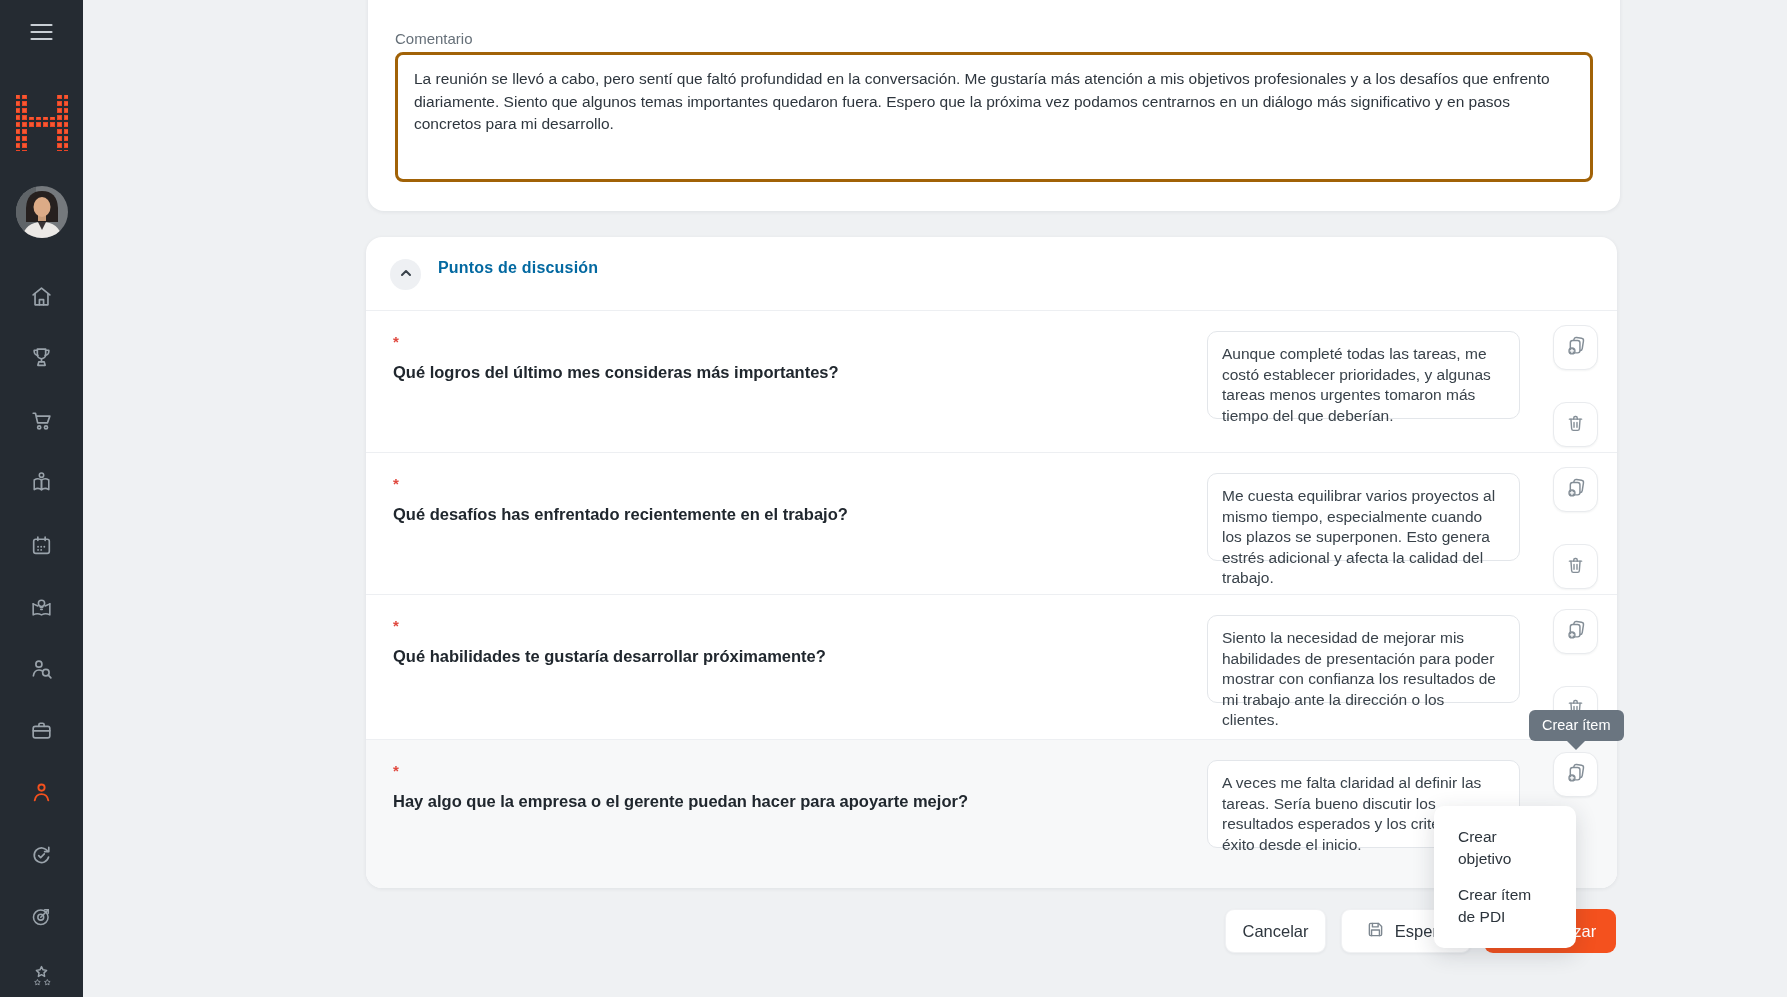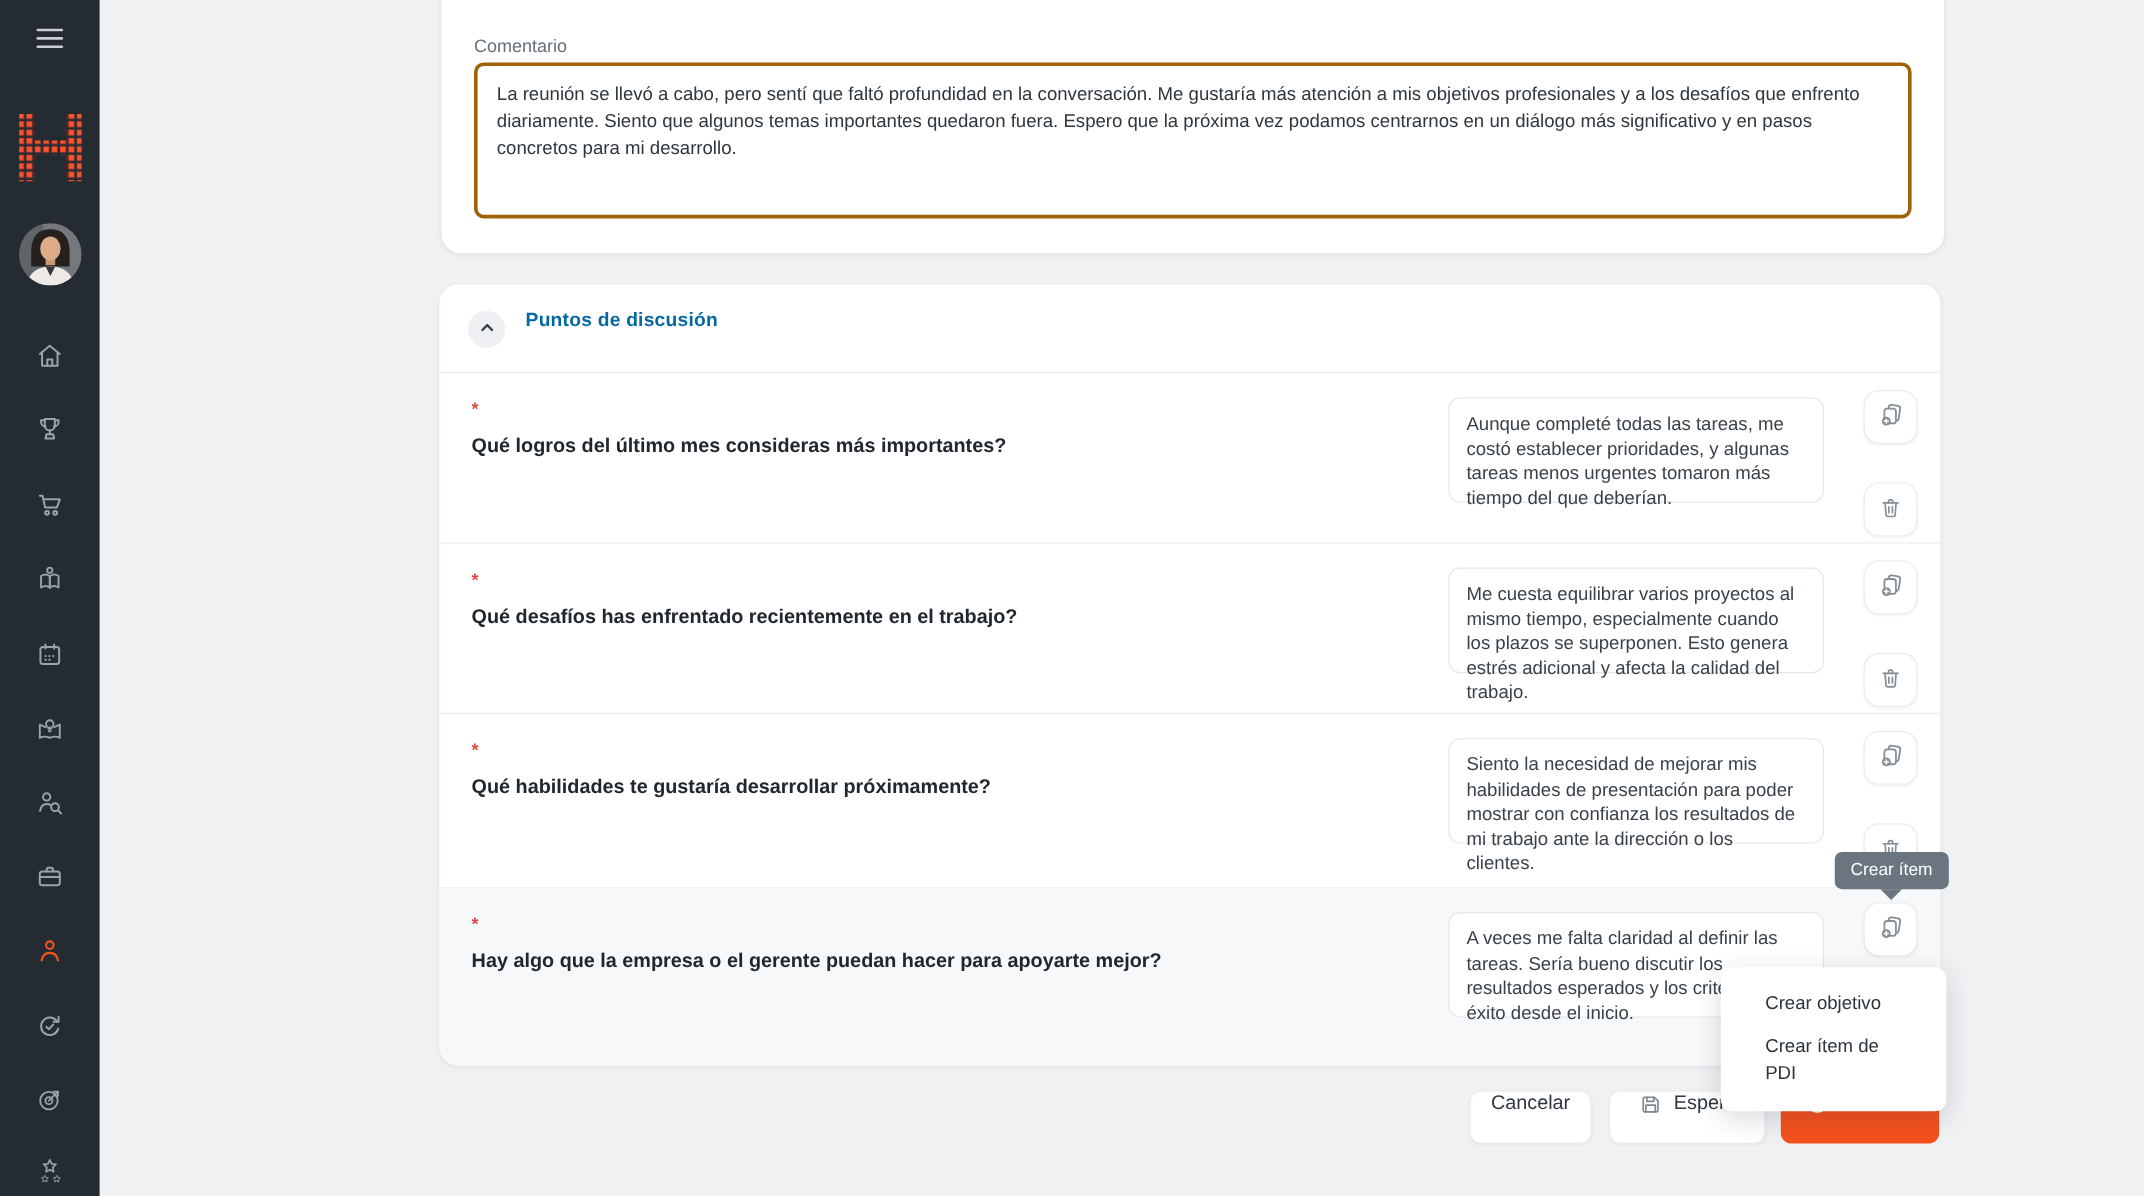--- a/index.html
+++ b/index.html
@@ -42,25 +42,25 @@
     color:#848e97; cursor:pointer; }
   .icon-btn.create { top:14px; }
   .icon-btn.del { top:91px; }
   .row4 .icon-btn.create { top:12px; }
   
   .tooltip { position:absolute; left:1529px; top:710px; height:31px; padding:0 13px; background:#6a7580; color:#fff;
     font-size:14.5px; line-height:31px; border-radius:6px; z-index:30; white-space:nowrap;text-align:right; }
   .tooltip::after { content:""; position:absolute; left:38px; top:100%; width:0; height:0;
     border-left:9px solid transparent; border-right:9px solid transparent; border-top:9px solid #6a7580; }
   
-  .menu { position:absolute; left:1434px; top:806px; width:188px; background:#fff; border-radius:10px;
-    box-shadow:0 6px 22px rgba(30,40,50,.16); padding:13px 17px; z-index:25; }
+  .menu { position:absolute; left:1434px; top:806px; width:142px; background:#fff; border-radius:10px;
+    box-shadow:0 6px 22px rgba(30,40,50,.16); padding:13px 4px; z-index:25; }
   .menu-item { padding:7px 20px; font-size:15.5px; line-height:22px; color:#2c343c; cursor:pointer; }
   
-  .footer-btn { position:absolute; top:909px; height:44px; border-radius:9px; display:flex; align-items:flex-start;
+  .footer-btn { position:absolute; top:909px; height:44px; border-radius:9px; display:flex; align-items:center;
     justify-content:center; gap:9px; font-size:16.5px; cursor:pointer; z-index:5; font-family:"Liberation Sans",sans-serif; }
   .btn-cancel { left:1225px; width:101px; background:#fff; color:#2e363e; border:1px solid #f0f1f3; box-shadow:0 1px 3px rgba(25,35,45,.06); }
   .btn-save { left:1341px; width:130px; background:#fff; color:#2e363e; border:1px solid #f0f1f3; box-shadow:0 1px 3px rgba(25,35,45,.06); }
   .btn-save svg { color:#7d8790; }
   .btn-finalize { left:1484px; width:132px; background:#f4511e; color:#fff; border:none; font-weight:500; }
 </style>
 </head>
 <body>
 
 <aside class="sidebar">

